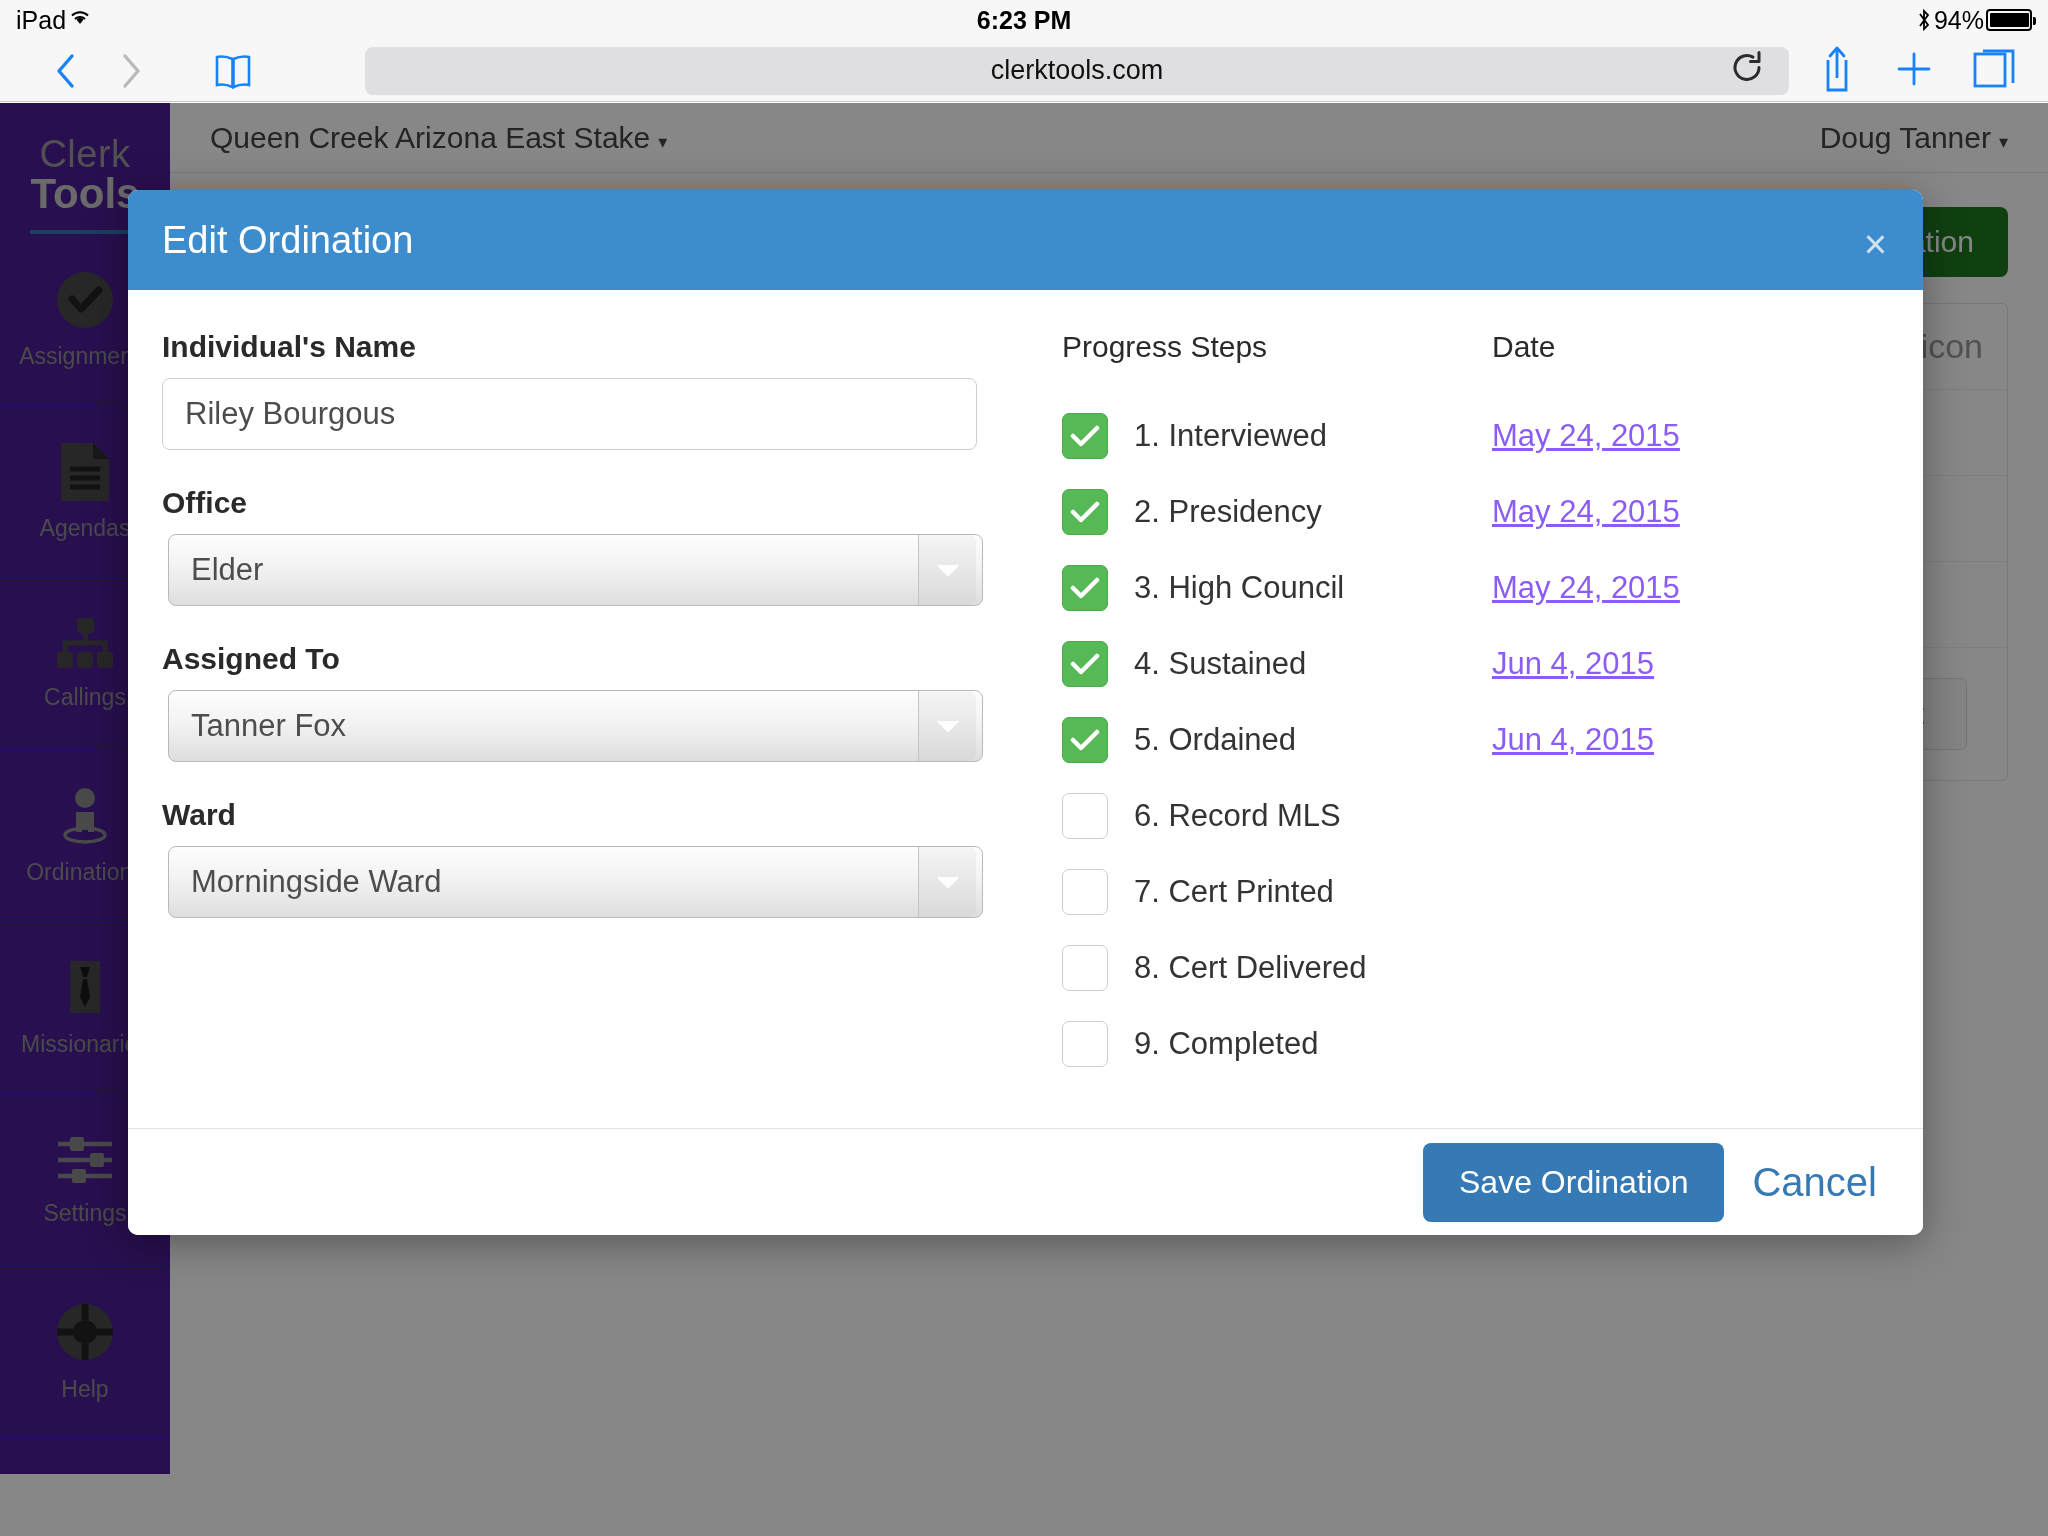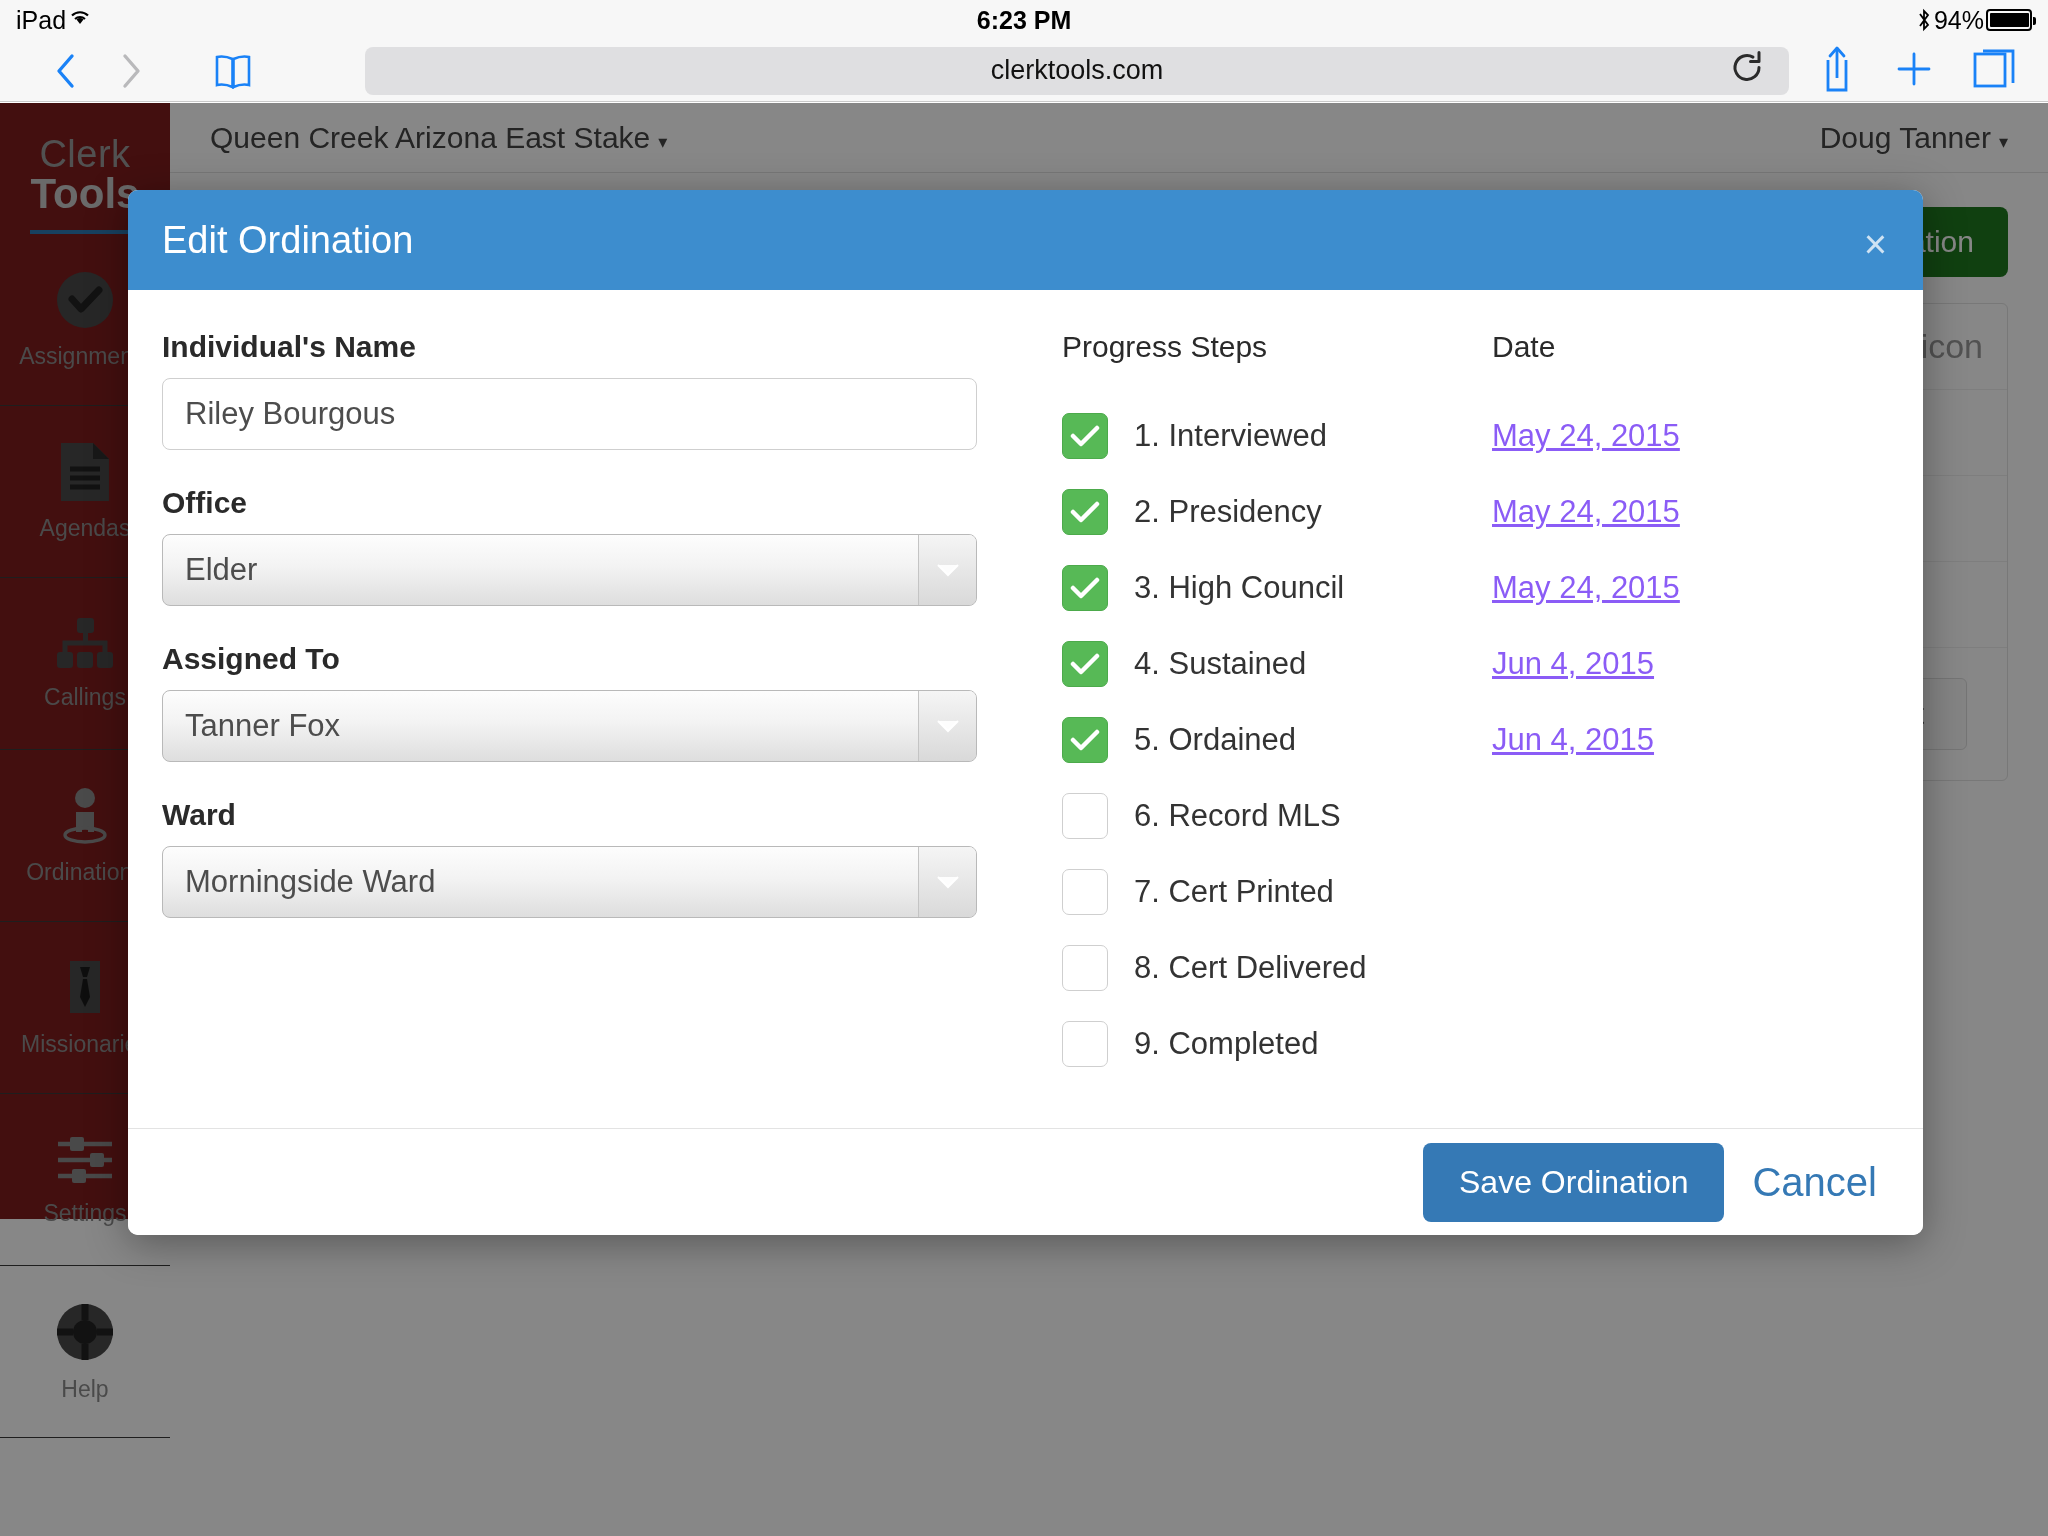--- a/index.html
+++ b/index.html
@@ -54,22 +54,22 @@
   .tb-right { position: absolute; right: 12px; display: flex; align-items: center; gap: 34px; padding-right: 18px;}
 
   
   .page {
     position: absolute; top: 103px; left: 0;
     width: 2048px; height: 1433px;
     background: #fff;
   }
   .sidebar {
     position: absolute; left: 0; top: 0;
-    width: 170px; height: 1116px;
-    background: #7f1d1d;
+    width: 170px; height: 1371px;
+    background: #4c1d95;
   }
   .brand { padding-top: 30px; text-align: center; }
   .brand .clerk { font-size: 38px; color: #9a9a9a; font-weight: 300; letter-spacing: .5px; }
   .brand .tools { font-size: 42px; color: #c8c8c8; font-weight: 700; margin-top: -6px; }
   .brand .rule { width: 110px; height: 4px; background: #2e7bb5; margin: 12px auto 0; }
   .side-item {
     height: 172px; display: flex; flex-direction: column;
     align-items: center; justify-content: center; gap: 12px;
     border-bottom: 1px solid #3a3a3a;
   }
@@ -135,21 +135,21 @@
     font-size: 31px; color: #4d4d4d; padding: 0 22px;
     background: #fff;
     font-family: "Liberation Sans", sans-serif;
   }
   .select-wrap { position: relative; width: 815px; height: 72px; }
   .select-box {
     width: 815px; height: 72px;
     border: 1px solid #b9b9b9; border-radius: 8px;
     background: linear-gradient(to bottom, #fdfdfd 0%, #f3f3f3 45%, #dedede 100%);
     font-size: 31px; color: #4d4d4d;
-    display: flex; align-items: center; padding: 16px 22px;
+    display: flex; align-items: center; padding: 16px 22px; margin-left: 6px;
   }
   .select-arrow {
     position: absolute; right: 1px; top: 1px; bottom: 1px; width: 58px;
     border-left: 1px solid #c4c4c4; border-radius: 0 7px 7px 0;
     background: linear-gradient(to bottom, #f5f5f5, #d9d9d9);
     display: flex; align-items: center; justify-content: center;
   }
   .select-arrow svg { display:block; }
 
   .col-right { flex: 1; display: flex; }

